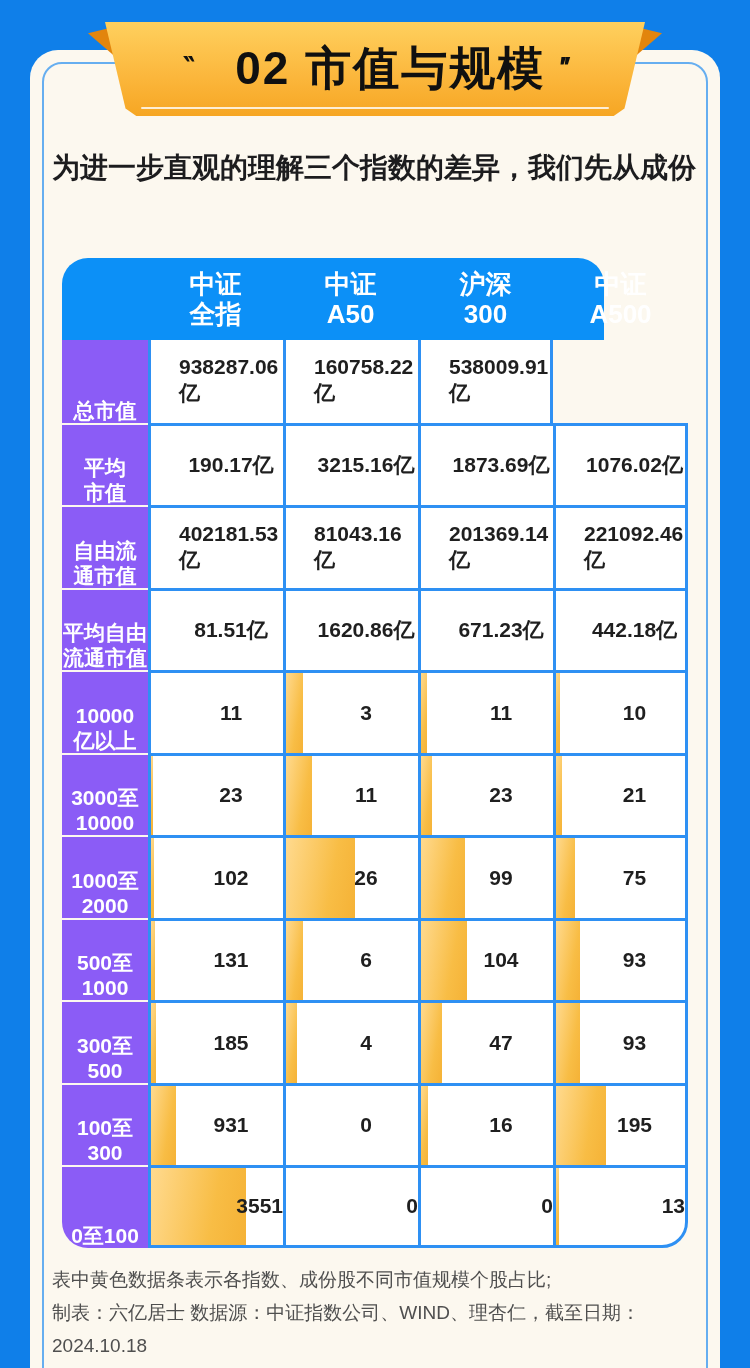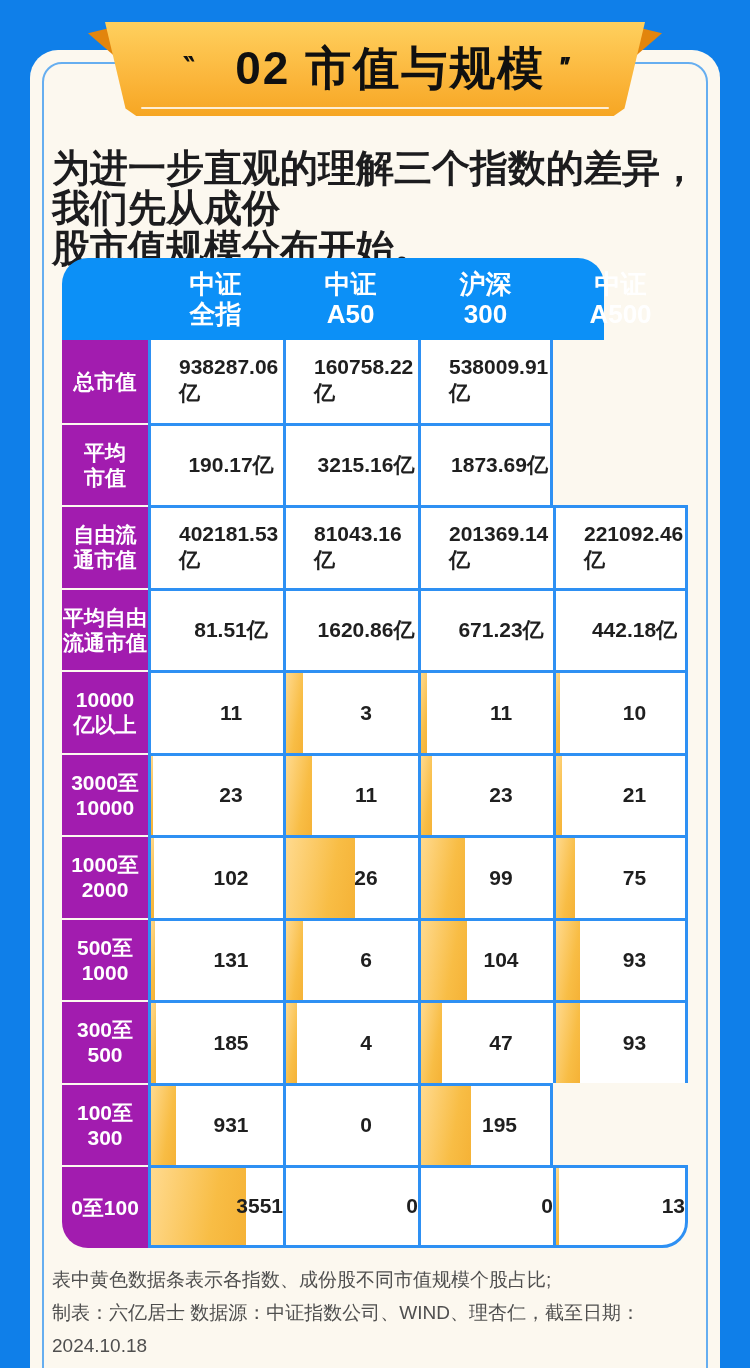--- a/index.html
+++ b/index.html
@@ -17,28 +17,28 @@
   .ribbon{position:absolute;left:105px;top:22px;width:540px;height:94px;z-index:3;
     background:linear-gradient(180deg,#ffd05e 0%,#fbb63b 60%,#f6a623 100%);
     clip-path:polygon(0 0,100% 0,96.2% 92%,94.2% 100%,5.8% 100%,3.8% 92%);
     display:flex;align-items:center;justify-content:center;}
   .ribbon-line{position:absolute;left:36px;right:36px;bottom:7px;height:2px;background:rgba(255,255,255,.8);border-radius:2px;}
   .ribbon-title{display:flex;align-items:center;gap:14px;color:#101010;font-weight:900;}
   .ribbon-title .t{font-size:46px;letter-spacing:2px;margin-left:29px;}
   .ribbon-title .q{font-size:30px;font-weight:900;letter-spacing:-3px;transform:translateY(-2px);}
 
   
-  .intro{position:absolute;left:52px;top:148px;width:650px;color:#1c1c1e;font-size:38px;line-height:40px;font-weight:600;z-index:1;}
+  .intro{position:absolute;left:52px;top:148px;width:650px;color:#1c1c1e;font-size:28px;line-height:40px;font-weight:600;z-index:1;}
 
   
   .table{position:absolute;left:62px;top:258px;width:542px;z-index:1;}
   .thead{display:grid;grid-template-columns:86px repeat(4,135px);height:82px;background:#0c90f7;border-radius:26px 26px 0 0;}
   .hcell{display:flex;flex-direction:column;align-items:center;justify-content:center;color:#fff;font-weight:800;font-size:26px;line-height:30px;}
   .trow{display:grid;grid-template-columns:86px repeat(4,135px);height:82.5px;}
-  .rlabel{background:#a21caf;color:#fff;font-weight:800;font-size:21px;line-height:25px;display:flex;flex-direction:column;align-items:center;justify-content:center;text-align:center;box-sizing:border-box;}
+  .rlabel{background:#8b5cf6;color:#fff;font-weight:800;font-size:21px;line-height:25px;display:flex;flex-direction:column;align-items:center;justify-content:flex-end;text-align:center;box-sizing:border-box;}
   .trow + .trow .rlabel{border-top:2px solid #fcf8ef;}
   .trow:last-child .rlabel{border-radius:0 0 26px 26px0;border-radius:0 0 0 26px;}
   .dcell{position:relative;background:#fff;box-sizing:border-box;border-left:3px solid #2e90f3;
     display:flex;align-items:center;justify-content:center;font-weight:700;font-size:21px;color:#1f1f1f;overflow:hidden;}
   .dcell:last-child{border-right:3px solid #2e90f3;}
   .trow + .trow .dcell{border-top:3px solid #2e90f3;}
   .trow:last-child .dcell{border-bottom:3px solid #2e90f3;justify-content:flex-end;}
   .trow:last-child .dcell:last-child{border-radius:0 0 26px 0;}
   .dbar{position:absolute;left:0;top:0;bottom:0;background:linear-gradient(100deg,#ffda8f 0%,#f8bd45 65%,#f5b236 100%);z-index:0;}
   .dval{position:relative;z-index:1;margin-left:28px;}
@@ -60,21 +60,20 @@
     <div class="ribbon-title">
       <span class="q">‵‵</span>
       <span class="t">02 市值与规模</span>
       <span class="q">′′</span>
     </div>
     <div class="ribbon-line"></div>
   </div>
 
   <div class="intro">
     <div>为进一步直观的理解三个指数的差异，我们先从成份</div>
-    <div>股市值规模分布开始。</div>
   </div>
 
   <div class="table">
     <div class="thead" id="thead">
         <div class="hcell"></div>
         <div class="hcell">
           <span>中证</span>
           <span>全指</span>
         </div>
         <div class="hcell">
@@ -112,20 +111,23 @@
           </div>
           <div class="dcell">
             <span class="dval">190.17亿</span>
           </div>
           <div class="dcell">
             <span class="dval">3215.16亿</span>
           </div>
           <div class="dcell">
             <span class="dval">1873.69亿</span>
           </div>
+          <div class="dcell">
+            <span class="dval">1076.02亿</span>
+          </div>
         </div>
         <div class="trow">
           <div class="rlabel">
             <span>自由流</span>
             <span>通市值</span>
           </div>
           <div class="dcell">
             <span class="dval">402181.53亿</span>
           </div>
           <div class="dcell">
@@ -269,20 +271,24 @@
           <div class="rlabel">
             <span>100至</span>
             <span>300</span>
           </div>
           <div class="dcell">
             <div class="dbar" style="width:18.9%"></div>
             <span class="dval">931</span>
           </div>
           <div class="dcell">
             <span class="dval">0</span>
+          </div>
+          <div class="dcell">
+            <div class="dbar" style="width:5.3%"></div>
+            <span class="dval">16</span>
           </div>
           <div class="dcell">
             <div class="dbar" style="width:39%"></div>
             <span class="dval">195</span>
           </div>
         </div>
         <div class="trow">
           <div class="rlabel">
             <span>0至100</span>
           </div>

